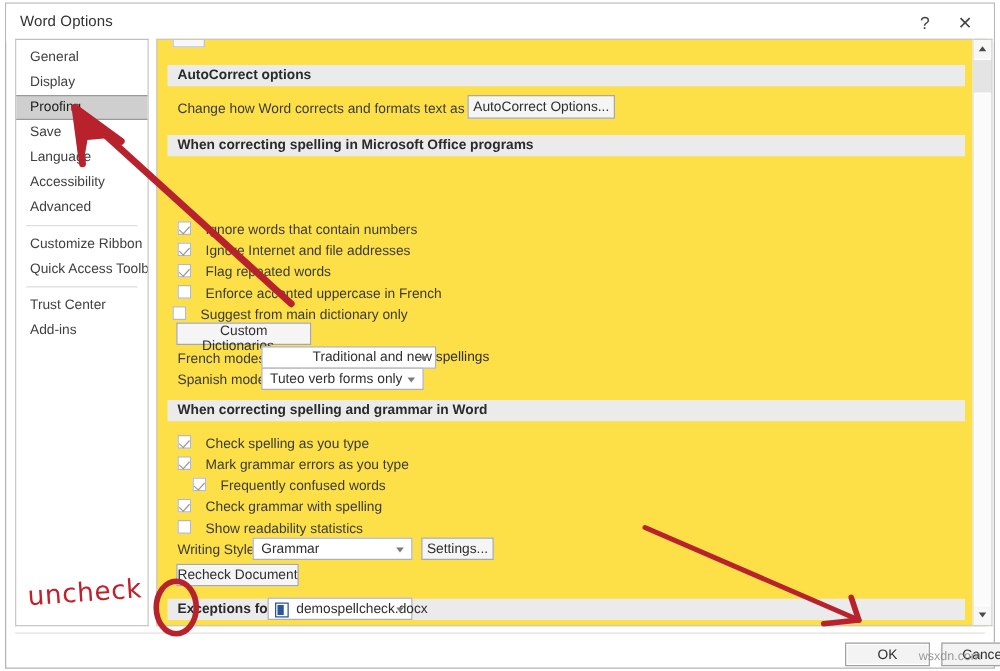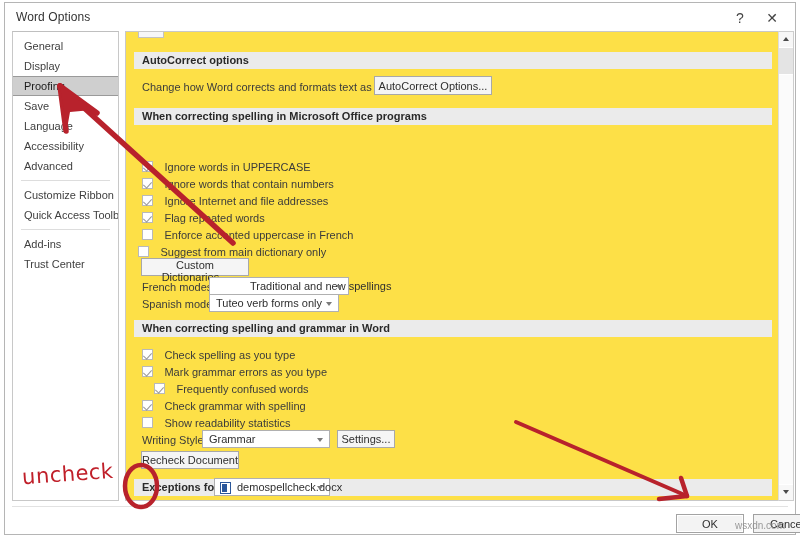--- a/index.html
+++ b/index.html
@@ -321,39 +321,35 @@
       <div class="nav-item">Display</div>
       <div class="nav-item selected">Proofing</div>
       <div class="nav-item">Save</div>
       <div class="nav-item">Language</div>
       <div class="nav-item">Accessibility</div>
       <div class="nav-item">Advanced</div>
       <div class="nav-sep"></div>
       <div class="nav-item">Customize Ribbon</div>
       <div class="nav-item">Quick Access Toolbar</div>
       <div class="nav-sep"></div>
+      <div class="nav-item">Trust Center</div>
       <div class="nav-item">Add-ins</div>
-      <div class="nav-item">Trust Center</div>
     </div>
 
     <div class="pane">
       <div class="pane-inner">
 
         <div class="clip-ctl"></div>
 
         <div class="sec-head" style="top:20px;">AutoCorrect options</div>
         <div class="txt" style="left:16px; top:49px;">Change how Word corrects and formats text as you type:</div>
         <button class="btn" style="left:248px; top:44px; width:118px; height:19px;">AutoCorrect Options...</button>
 
         <div class="sec-head" style="top:76px;">When correcting spelling in Microsoft Office programs</div>
 
-        <div class="cb-row" style="left:16px; top:125px;">
-          <span class="cb checked"></span>
-          <span class="cb-label">Ignore words in UPPERCASE</span>
-        </div>
         <div class="cb-row" style="left:16px; top:142px;">
           <span class="cb checked"></span>
           <span class="cb-label">Ignore words that contain numbers</span>
         </div>
         <div class="cb-row" style="left:16px; top:159px;">
           <span class="cb checked"></span>
           <span class="cb-label">Ignore Internet and file addresses</span>
         </div>
         <div class="cb-row" style="left:16px; top:176px;">
           <span class="cb checked"></span>

